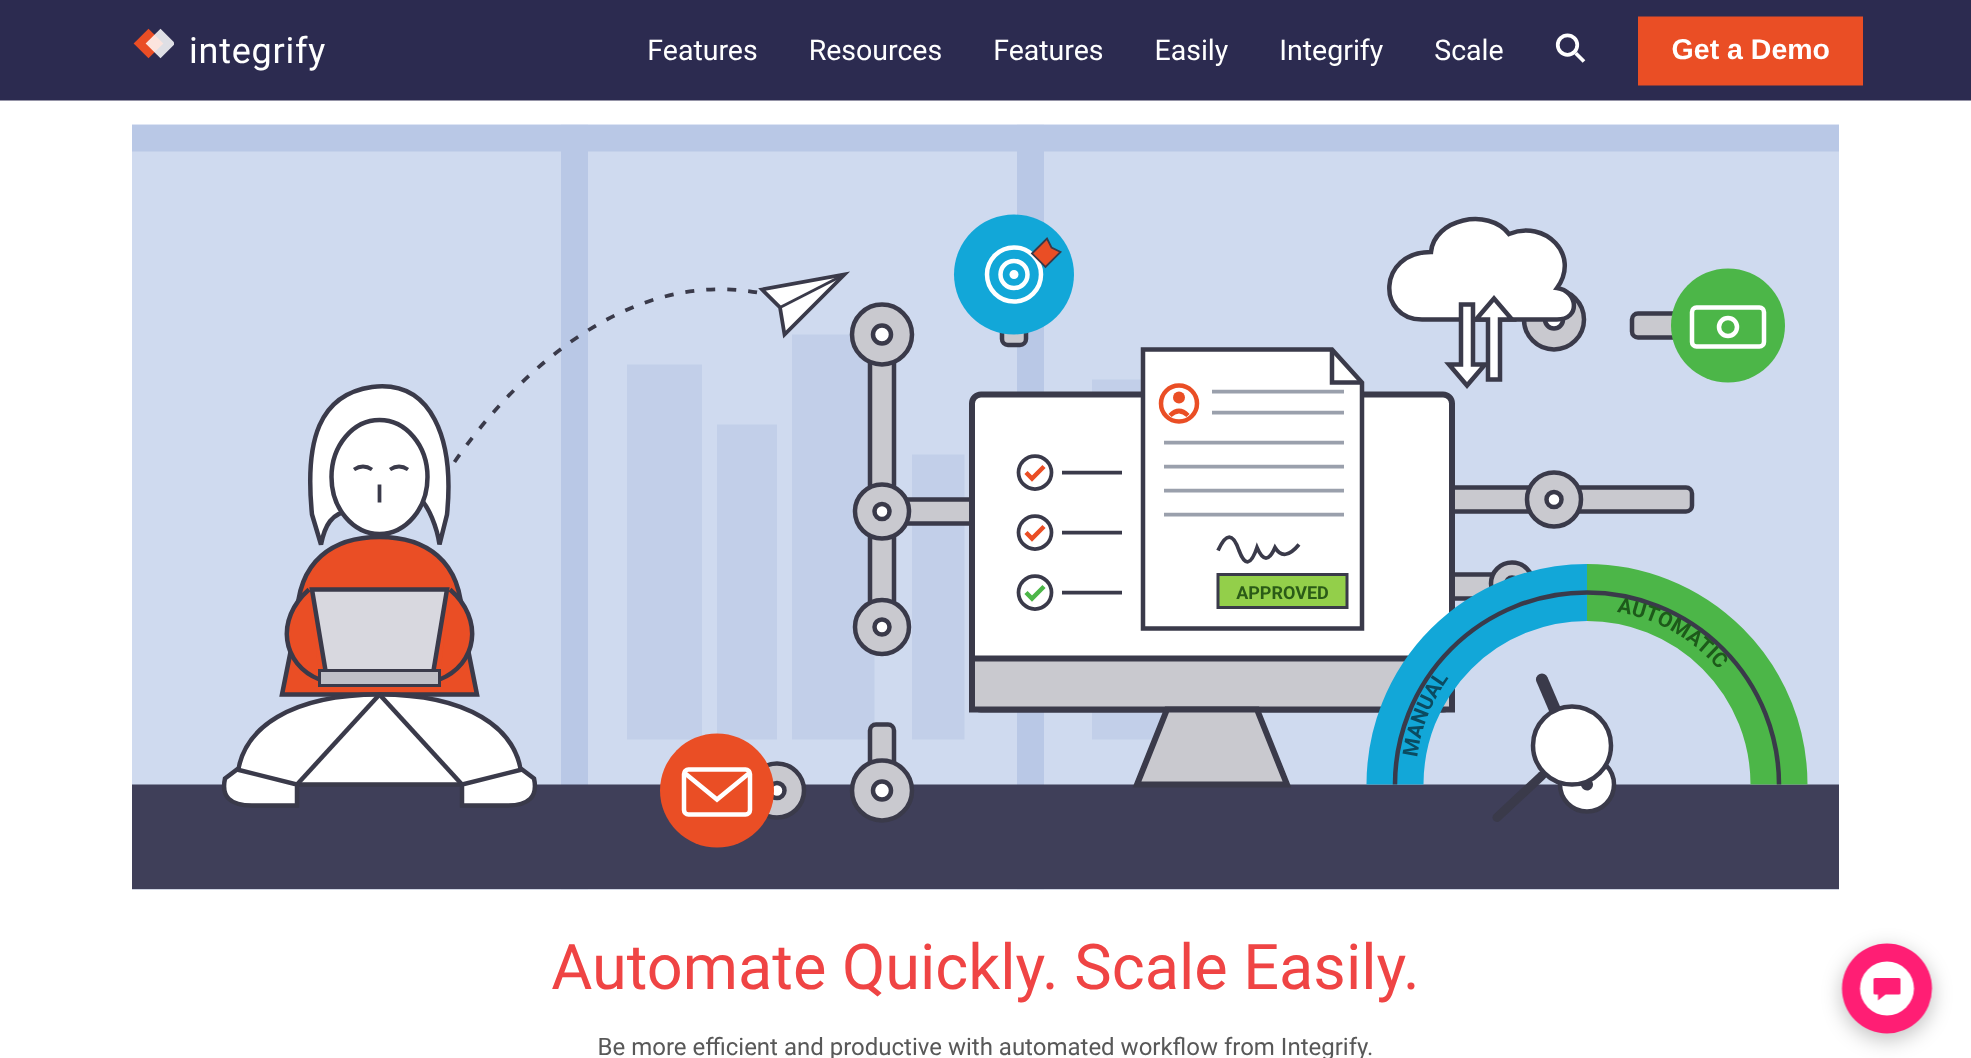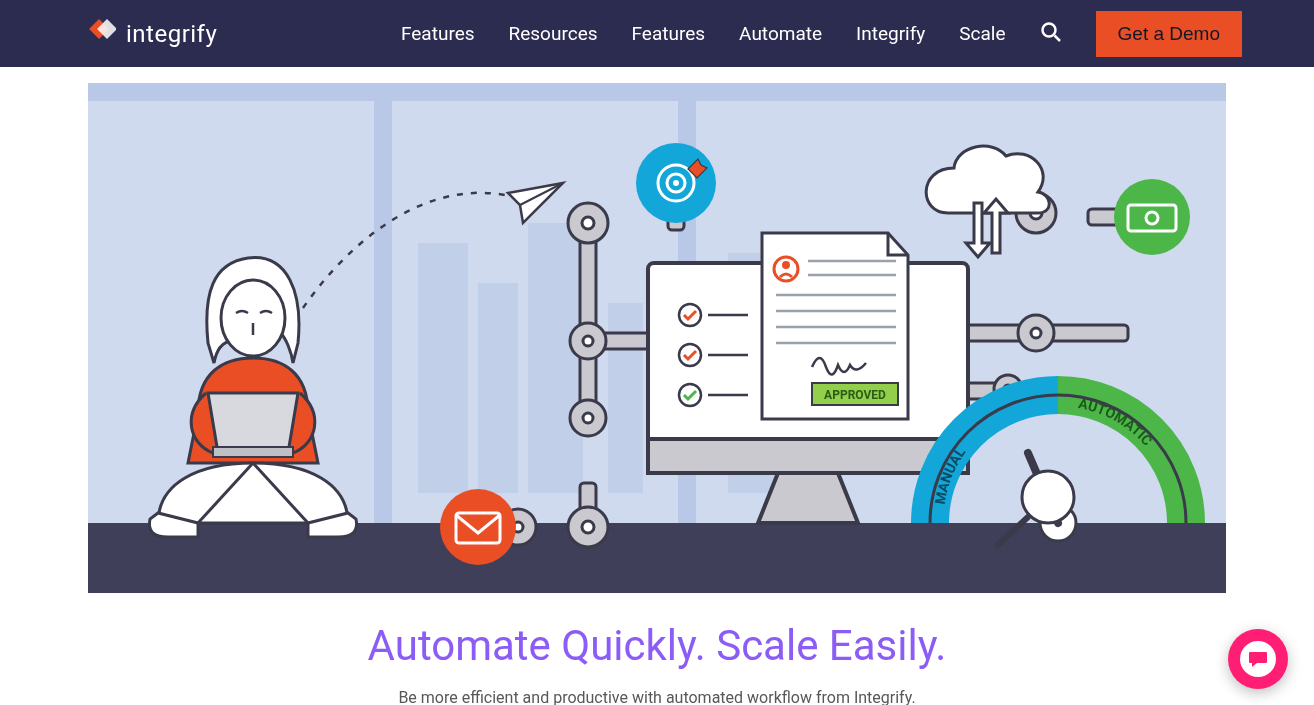--- a/index.html
+++ b/index.html
@@ -46,25 +46,25 @@
   .search-btn {
     background: none;
     border: none;
     cursor: pointer;
     color: #fff;
     display: flex;
     align-items: center;
   }
   .cta-btn {
     background: #ea4e25;
-    color: #0f172a;
+    color: #ffffff;
     border: none;
     padding: 12px 22px;
     font-size: 19px;
-    font-weight: 400;
+    font-weight: 700;
     cursor: pointer;
   }
 
   .hero {
     display: flex;
     justify-content: center;
     padding-top: 16px;
   }
   .hero-illustration {
     width: 1138px;
@@ -73,21 +73,21 @@
     position: relative;
     overflow: hidden;
   }
   .headline {
     text-align: center;
     margin-top: 28px;
   }
   .headline h1 {
     font-size: 42px;
     font-weight: 400;
-    color: #8b5cf6;
+    color: #ef4444;
   }
   .subhead {
     text-align: center;
     margin-top: 18px;
     font-size: 16px;
     color: #585858;
   }
 
   .chat-bubble {
     position: fixed;
@@ -123,21 +123,21 @@
         <rect x="4" y="4" width="14" height="14" transform="rotate(45 11 11)" fill="#ea4e25"></rect>
         <rect x="12" y="4" width="14" height="14" transform="rotate(45 19 11)" fill="#fff" fill-opacity="0.85"></rect>
       </svg>
     </span>
     <span class="logo-text">integrify</span>
   </div>
   <nav class="nav-right">
     <a class="nav-link">Features</a>
     <a class="nav-link">Resources</a>
     <a class="nav-link">Features</a>
-    <a class="nav-link">Automate</a>
+    <a class="nav-link">Easily</a>
     <a class="nav-link">Integrify</a>
     <a class="nav-link">Scale</a>
     <button class="search-btn">
       <span>
         <svg width="22" height="22" viewBox="0 0 22 22" fill="none" stroke="#fff" stroke-width="2.5">
           <circle cx="9" cy="9" r="6.5"></circle>
           <line x1="14.5" y1="14.5" x2="20" y2="20"></line>
         </svg>
       </span>
     </button>

